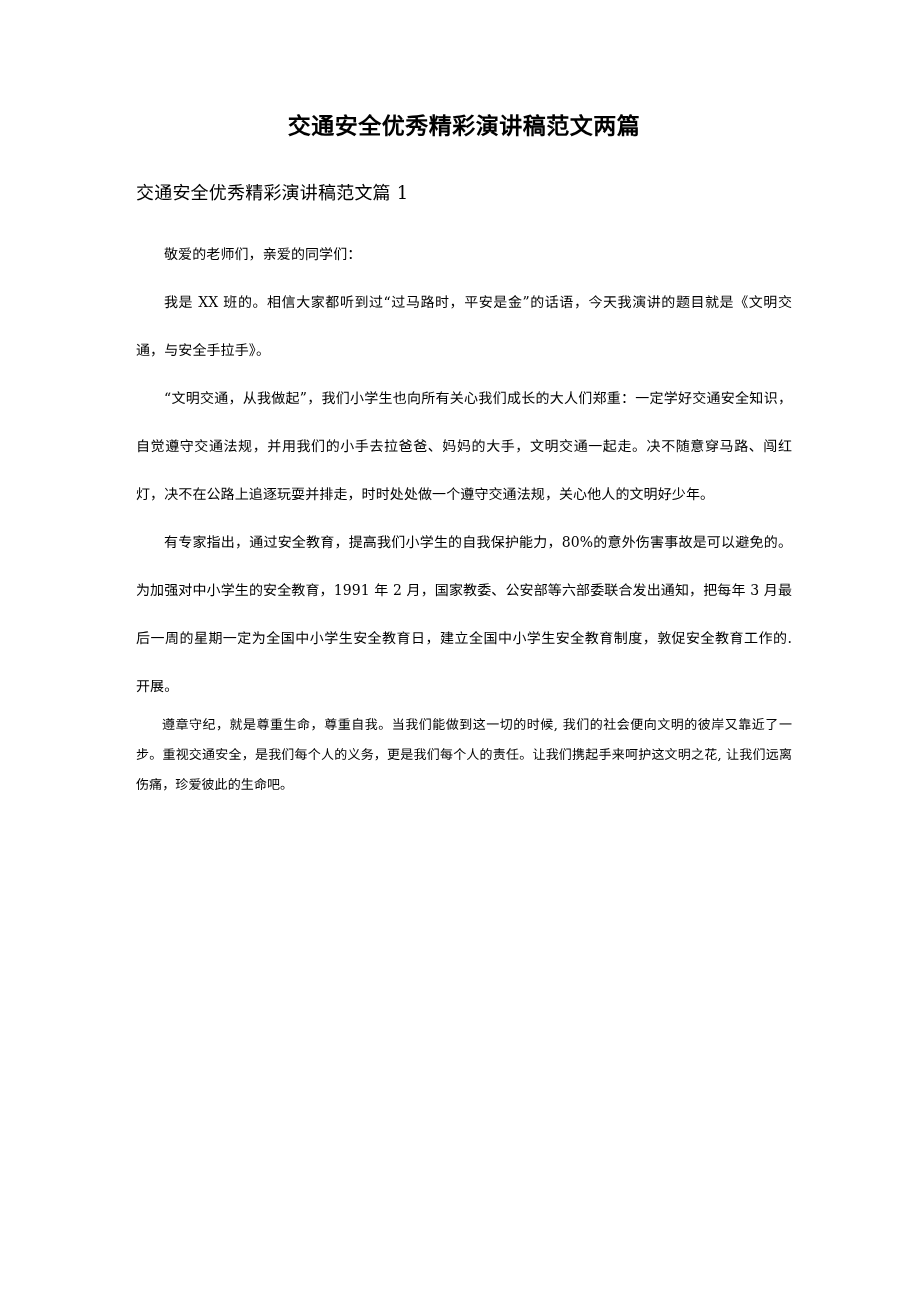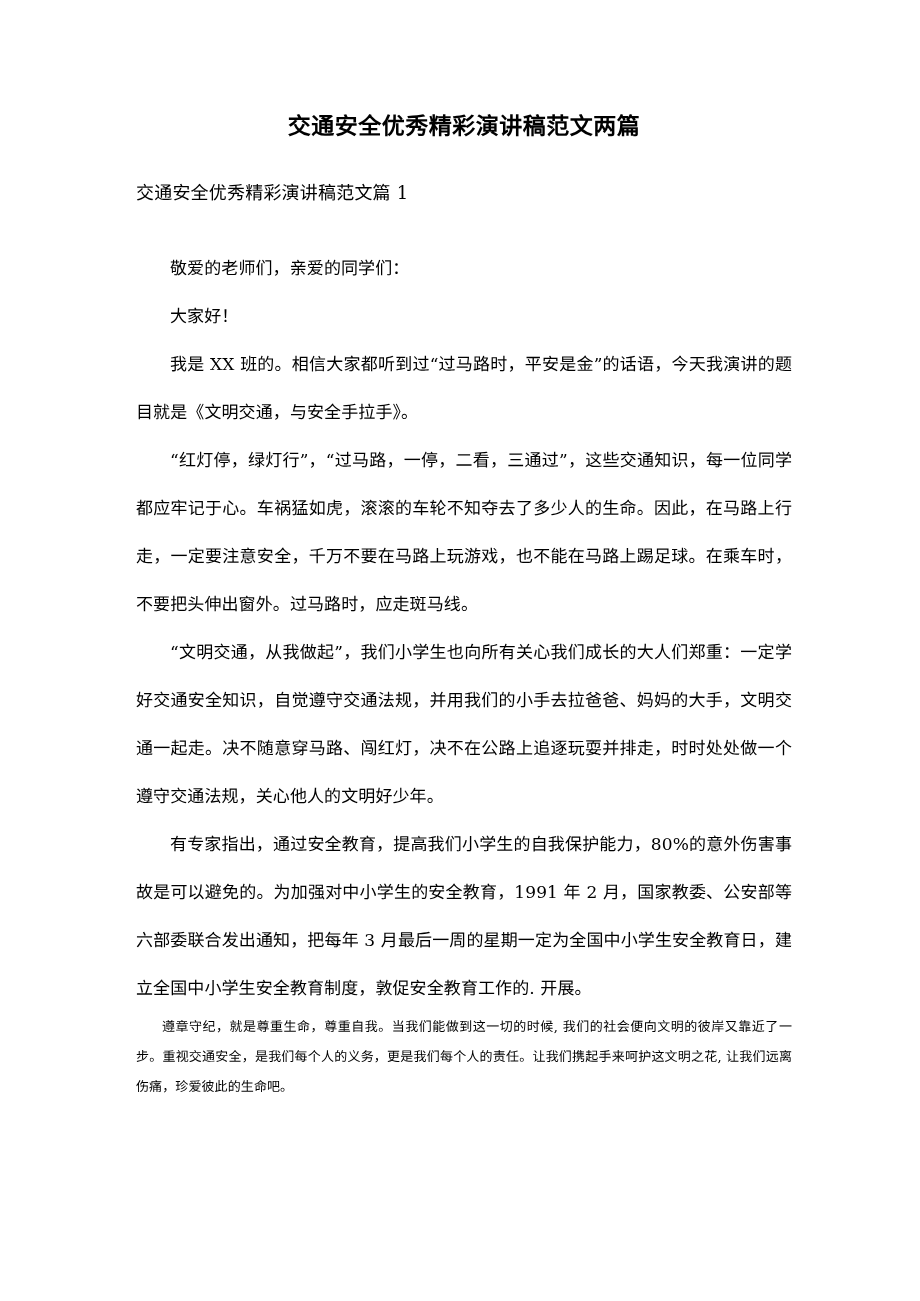--- a/index.html
+++ b/index.html
@@ -37,26 +37,26 @@
     text-align: center;
     line-height: 36px;
     letter-spacing: 0.5px;
     margin: 0 0 34px 0;
     font-family: "DejaVu Serif", "Liberation Serif", serif;
   }
   .section-heading {
     font-size: 18px;
     font-weight: normal;
     line-height: 30px;
-    margin: 0 0 36px 0;
+    margin: 0 0 22px 0;
     text-align: left;
     letter-spacing: 0.2px;
   }
   p.body-para {
-    font-size: 17px;
+    font-size: 14px;
     line-height: 48px;
     margin: 0 0 0 0;
     text-indent: 2em;
     text-align: justify;
     text-justify: inter-ideograph;
     letter-spacing: 0.1px;
   }
   p.body-para + p.body-para {
     margin-top: 0;
   }
@@ -84,25 +84,23 @@
 
 <div class="page">
   <div class="content">
 
     <h1 class="doc-title">交通安全优秀精彩演讲稿范文两篇</h1>
 
     <h2 class="section-heading">交通安全优秀精彩演讲稿范文篇 1</h2>
 
     <p class="body-para">敬爱的老师们，亲爱的同学们：</p>
 
-    <p class="body-para">大家好！</p>
 
     <p class="body-para">我是 XX 班的。相信大家都听到过“过马路时，平安是金”的话语，今天我演讲的题目就是《文明交通，与安全手拉手》。</p>
 
-    <p class="body-para">“红灯停，绿灯行”，“过马路，一停，二看，三通过”，这些交通知识，每一位同学都应牢记于心。车祸猛如虎，滚滚的车轮不知夺去了多少人的生命。因此，在马路上行走，一定要注意安全，千万不要在马路上玩游戏，也不能在马路上踢足球。在乘车时，不要把头伸出窗外。过马路时，应走斑马线。</p>
 
     <p class="body-para">“文明交通，从我做起”，我们小学生也向所有关心我们成长的大人们郑重：一定学好交通安全知识，自觉遵守交通法规，并用我们的小手去拉爸爸、妈妈的大手，文明交通一起走。决不随意穿马路、闯红灯，决不在公路上追逐玩耍并排走，时时处处做一个遵守交通法规，关心他人的文明好少年。</p>
 
     <p class="body-para">有专家指出，通过安全教育，提高我们小学生的自我保护能力，80%的意外伤害事故是可以避免的。为加强对中小学生的安全教育，1991 年 2 月，国家教委、公安部等六部委联合发出通知，把每年 3 月最后一周的星期一定为全国中小学生安全教育日，建立全国中小学生安全教育制度，敦促安全教育工作的. 开展。</p>
 
     <p class="tight-para gap-before-tight">遵章守纪，就是尊重生命，尊重自我。当我们能做到这一切的时候, 我们的社会便向文明的彼岸又靠近了一步。重视交通安全，是我们每个人的义务，更是我们每个人的责任。让我们携起手来呵护这文明之花, 让我们远离伤痛，珍爱彼此的生命吧。</p>
 
 
   </div>
 </div>

